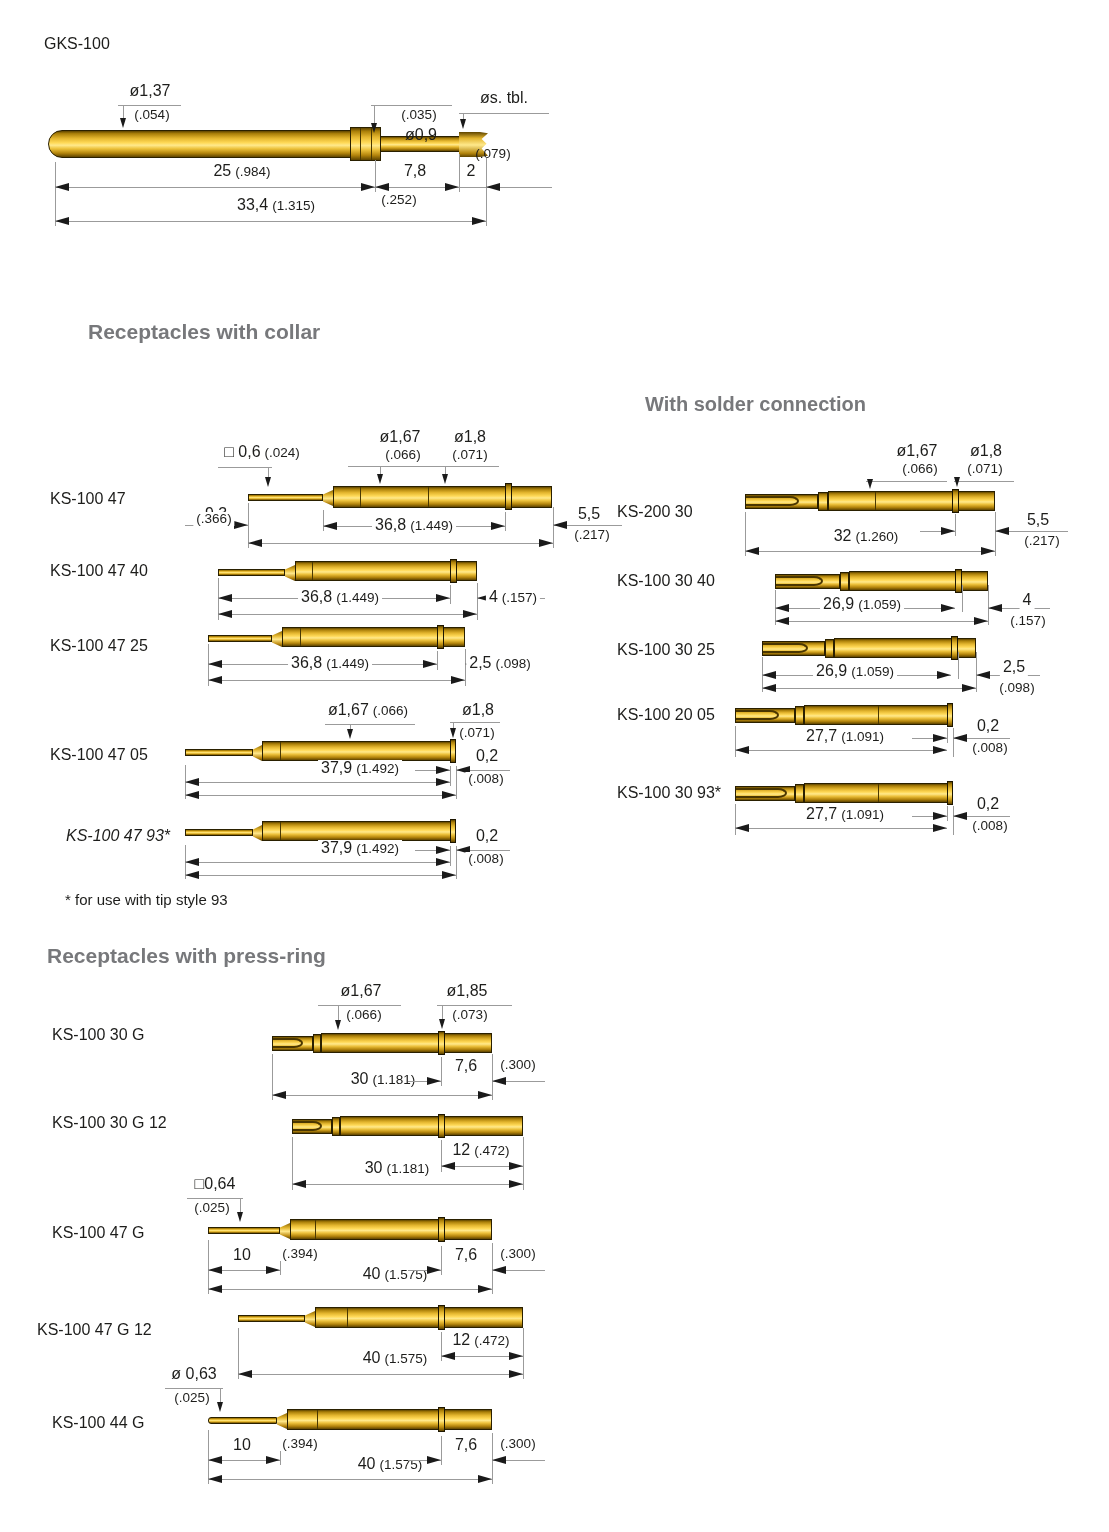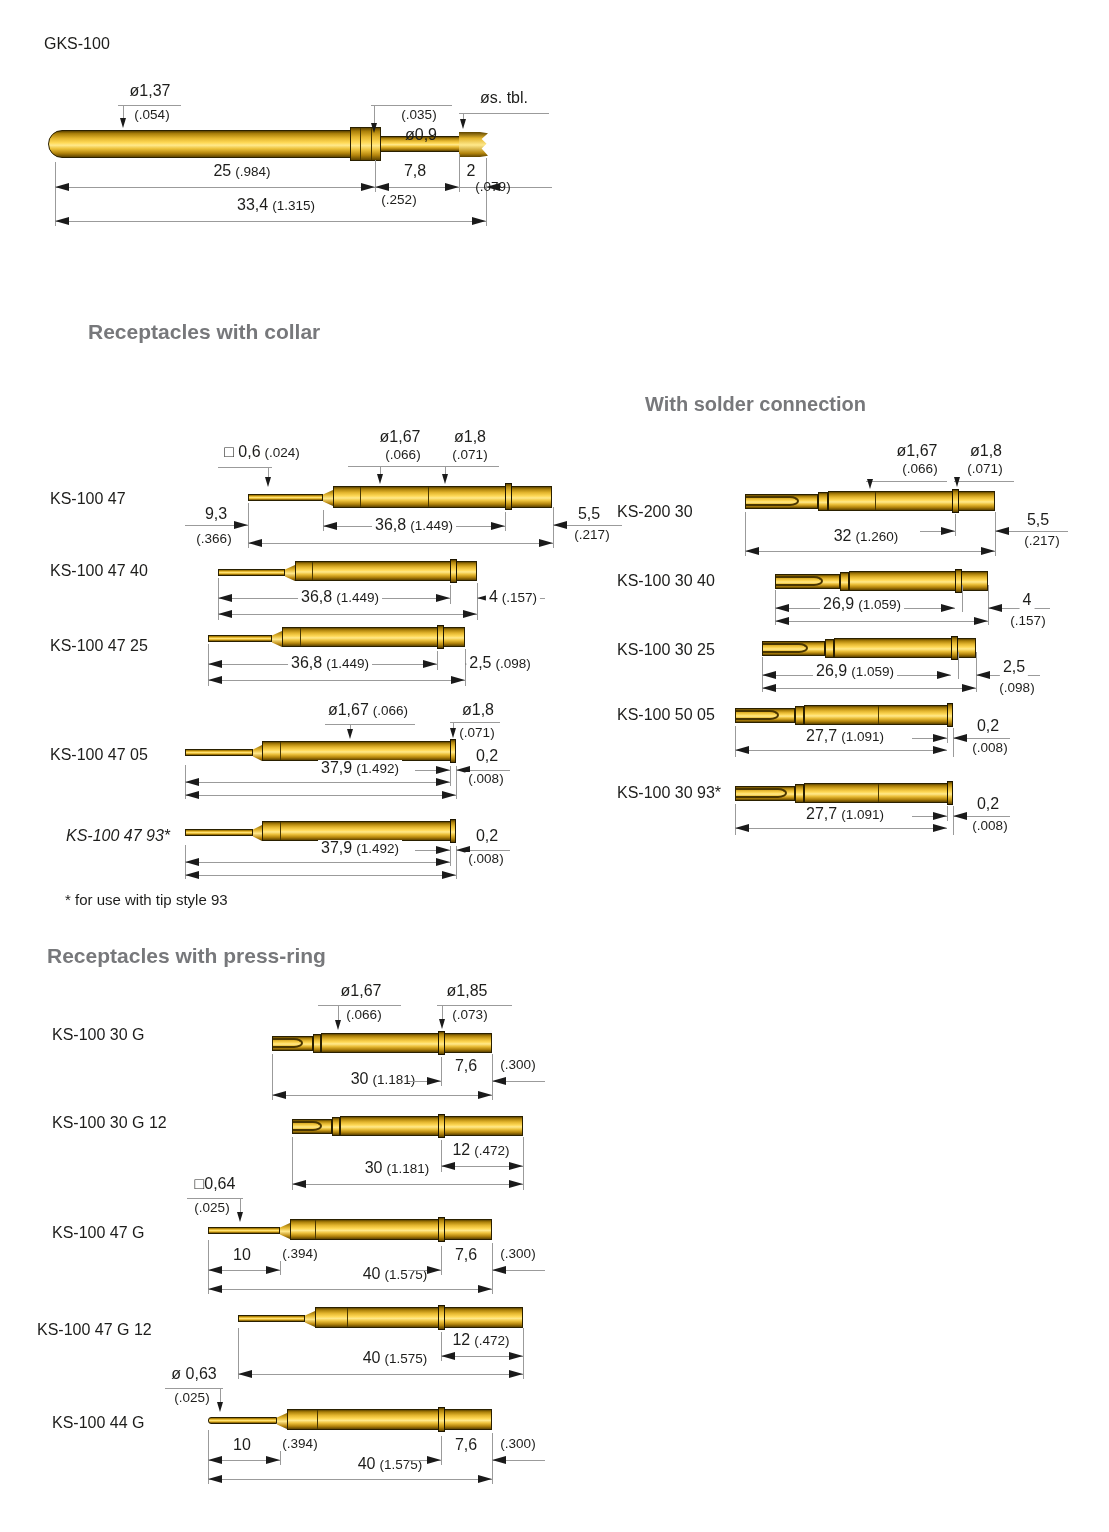--- a/index.html
+++ b/index.html
@@ -71,21 +71,21 @@
     <div class="txt ctr dm" style="left: 242px; top: 163px;"><span>25</span><span class="di">(.984)</span></div>
     <div class="hl" style="left: 375px; top: 187px; width: 84px;"></div>
     <div class="aL" style="left: 375px; top: 183px;"></div>
     <div class="aR" style="left: 445px; top: 183px;"></div>
     <div class="txt ctr dm" style="left: 415px; top: 163px;">7,8</div>
     <div class="txt ctr di" style="left: 399px; top: 193px;">(.252)</div>
     <div class="hl" style="left: 459px; top: 187px; width: 27px;"></div>
     <div class="txt ctr dm" style="left: 471px; top: 163px;">2</div>
     <div class="hl" style="left: 486px; top: 187px; width: 66px;"></div>
     <div class="aL" style="left: 486px; top: 183px;"></div>
-    <div class="txt ctr di" style="left: 493px; top: 180px;">(.079)</div>
+    <div class="txt ctr di" style="left: 493px; top: 147px;">(.079)</div>
     <div class="hl" style="left: 55px; top: 221px; width: 431px;"></div>
     <div class="aL" style="left: 55px; top: 217px;"></div>
     <div class="aR" style="left: 472px; top: 217px;"></div>
     <div class="txt ctr dm" style="left: 276px; top: 197px;"><span>33,4</span><span class="di">(1.315)</span></div>
     <div class="txt lbl" style="left: 50px; top: 491px;">KS-100 47</div>
     <div class="gold" style="left: 248px; top: 494px; width: 75px; height: 7px;"></div>
     <div class="cone" style="left: 323px; top: 490px; width: 10px; height: 16px;"></div>
     <div class="gold" style="left: 333px; top: 486px; width: 219px; height: 22px;"></div>
     <div class="seam" style="left: 360px; top: 487px; width: 1px; height: 20px;"></div>
     <div class="seam" style="left: 428px; top: 487px; width: 1px; height: 20px;"></div>
@@ -104,21 +104,21 @@
     <div class="hl" style="left: 436px; top: 466px; width: 63px;"></div>
     <div class="vl" style="left: 445px; top: 466px; height: 10px;"></div>
     <div class="aD" style="left: 441.5px; top: 474px;"></div>
     <div class="vl" style="left: 248px; top: 503px; height: 45px;"></div>
     <div class="vl" style="left: 323px; top: 510px; height: 21px;"></div>
     <div class="vl" style="left: 505px; top: 512px; height: 19px;"></div>
     <div class="vl" style="left: 553px; top: 507px; height: 41px;"></div>
     <div class="hl" style="left: 185px; top: 525px; width: 63px;"></div>
     <div class="aR" style="left: 234px; top: 521px;"></div>
     <div class="txt ctr dm bgw" style="left: 216px; top: 506px;">9,3</div>
-    <div class="txt ctr di bgw" style="left: 214px; top: 532px;">(.366)</div>
+    <div class="txt ctr di bgw" style="left: 214px; top: 512px;">(.366)</div>
     <div class="hl" style="left: 323px; top: 526px; width: 182px;"></div>
     <div class="aL" style="left: 323px; top: 522px;"></div>
     <div class="aR" style="left: 491px; top: 522px;"></div>
     <div class="txt ctr dm bgw" style="left: 414px; top: 517px;"><span>36,8</span><span class="di">(1.449)</span></div>
     <div class="hl" style="left: 553px; top: 525px; width: 69px;"></div>
     <div class="aL" style="left: 553px; top: 521px;"></div>
     <div class="txt ctr dm bgw" style="left: 589px; top: 506px;">5,5</div>
     <div class="txt ctr di bgw" style="left: 592px; top: 528px;">(.217)</div>
     <div class="hl" style="left: 248px; top: 543px; width: 305px;"></div>
     <div class="aL" style="left: 248px; top: 539px;"></div>
@@ -277,21 +277,21 @@
     <div class="aL" style="left: 762px; top: 671px;"></div>
     <div class="aR" style="left: 937px; top: 671px;"></div>
     <div class="txt ctr dm bgw" style="left: 855px; top: 663px;"><span>26,9</span><span class="di">(1.059)</span></div>
     <div class="hl" style="left: 976px; top: 675px; width: 64px;"></div>
     <div class="aL" style="left: 976px; top: 671px;"></div>
     <div class="txt ctr dm bgw" style="left: 1014px; top: 659px;">2,5</div>
     <div class="txt ctr di bgw" style="left: 1017px; top: 681px;">(.098)</div>
     <div class="hl" style="left: 762px; top: 688px; width: 214px;"></div>
     <div class="aL" style="left: 762px; top: 684px;"></div>
     <div class="aR" style="left: 962px; top: 684px;"></div>
-    <div class="txt lbl" style="left: 617px; top: 707px;">KS-100 50 05</div>
+    <div class="txt lbl" style="left: 617px; top: 707px;">KS-100 20 05</div>
     <div class="gold" style="left: 735px; top: 708px; width: 60px; height: 15px;"></div>
     <div class="slotin" style="left: 736px; top: 710px; width: 43px; height: 10px;"></div>
     <div class="gold" style="left: 795px; top: 706px; width: 9px; height: 19px;"></div>
     <div class="gold" style="left: 804px; top: 705px; width: 149px; height: 20px;"></div>
     <div class="seam" style="left: 878px; top: 706px; width: 1px; height: 18px;"></div>
     <div class="gold ringp" style="left: 947px; top: 703px; width: 6px; height: 24px;"></div>
     <div class="vl" style="left: 735px; top: 726px; height: 31px;"></div>
     <div class="vl" style="left: 947px; top: 728px; height: 15px;"></div>
     <div class="vl" style="left: 953px; top: 728px; height: 29px;"></div>
     <div class="hl" style="left: 735px; top: 750px; width: 212px;"></div>

